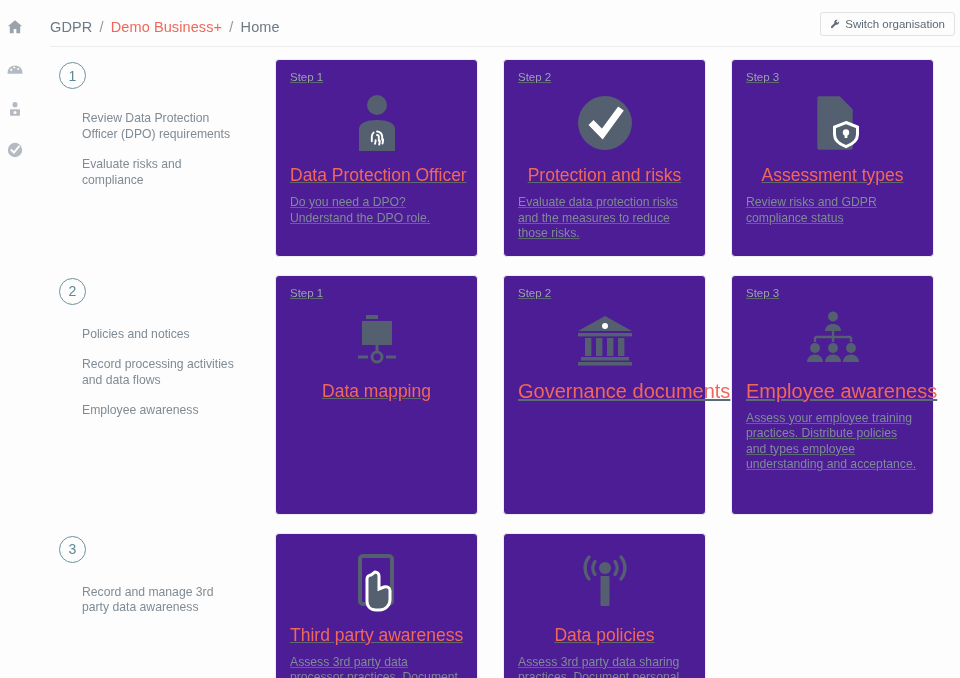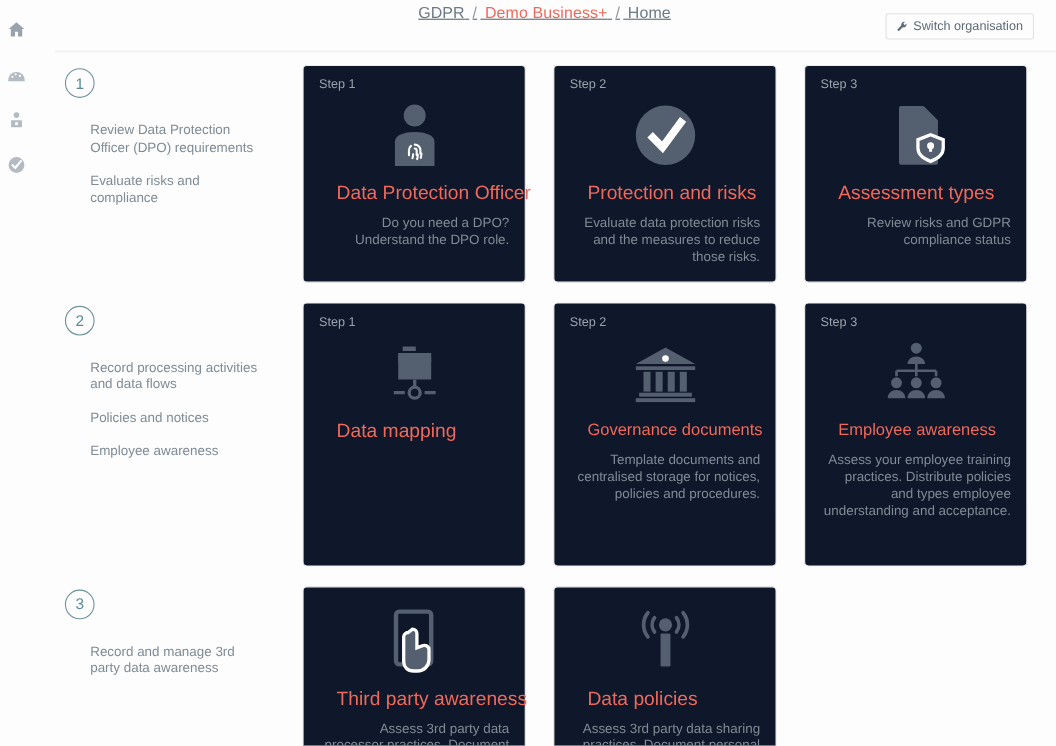--- a/index.html
+++ b/index.html
@@ -41,41 +41,40 @@
     min-width: 0;
     padding-left: 21px;
     overflow: hidden;
   }
 
   
   .header {
     height: 47px;
     display: flex;
     align-items: flex-start;
-    justify-content: center;
-    padding-top: 3px;
+    justify-content: flex-start;
+    padding-top: 18px;
     padding-right: 20px;
     border-bottom: 1px solid #ececec;
     position: relative;
-    text-decoration: underline;
   }
   .breadcrumb {
     font-size: 14.5px;
     letter-spacing: .1px;
     color: #6d7a85;
     white-space: nowrap;
     line-height: 18px;
   }
   .breadcrumb .sep { color: #8d99a3; margin: 0 3px; }
   .breadcrumb .org { color: #f0685a; }
   .breadcrumb .crumb { color: #6d7a85; }
 
   .switch-btn {
     position: absolute;
-    right: 20px;
+    right: 5px;
     top: 12px;
     height: 24px;
     padding: 0 9px;
     display: inline-flex;
     align-items: center;
     gap: 5px;
     font-size: 11.5px;
     color: #5d6a75;
     background: #fdfdfd;
     border: 1px solid #e2e2e2;
@@ -123,25 +122,26 @@
 
   .cards {
     display: flex;
     gap: 25px;
     flex: 1 1 auto;
   }
 
   .card {
     width: 203px;
     flex: 0 0 203px;
-    background: #0f172a;
+    background: #4c1d95;
     border: 1px solid #ededed;
     border-radius: 4px;
     padding: 10px 14px 14px 14px;
     position: relative;
+    text-decoration: underline;
   }
   .card.tall { min-height: 240px; }
   .card.r1 { min-height: 195px; }
   .card.r3 { min-height: 190px; }
 
   .step-label {
     font-size: 11.5px;
     color: #99a2aa;
     margin-bottom: 6px;
     line-height: 14px;
@@ -152,30 +152,29 @@
     align-items: center;
     justify-content: center;
     margin-bottom: 8px;
   }
   .card-icon svg { display: block; }
   .ico { fill: #545f70; }
   .card-title {
     color: #f0685a;
     font-size: 17.5px;
     line-height: 22px;
+    text-align: center;
     margin-bottom: 9px;
     white-space: nowrap;
-    margin-left: 16px;
-  }
-  .card-title.small { font-size: 15px; }
+  }
+  .card-title.small { font-size: 20px; }
   .card-desc {
     font-size: 12.2px;
     line-height: 15.5px;
     color: #7f8b95;
-    text-align: right;
   }
 </style>
 </head>
 <body>
 
 <div class="app">
 
   <div class="rail">
     <div class="rail-item active">
       <span>
@@ -294,22 +293,22 @@
             <div class="card-title">Assessment types</div>
             <div class="card-desc">Review risks and GDPR compliance status</div>
           </div>
 
         </div>
       </div>
 
       <div class="row">
         <div class="row-side">
           <div class="step-circle">2</div>
+          <div class="side-note">Policies and notices</div>
           <div class="side-note">Record processing activities and data flows</div>
-          <div class="side-note">Policies and notices</div>
           <div class="side-note">Employee awareness</div>
         </div>
         <div class="cards">
 
           <div class="card tall">
             <div class="step-label">Step 1</div>
             <div class="card-icon">
               <svg width="62" height="56" viewBox="0 0 62 56">
                 <path class="ico" d="M20 4h12v4H20z"></path>
                 <path class="ico" d="M16 10h30v24H16z"></path>
@@ -331,21 +330,20 @@
                 <rect class="ico" x="4" y="21" width="54" height="3.4"></rect>
                 <rect class="ico" x="11" y="26" width="6.4" height="18"></rect>
                 <rect class="ico" x="22" y="26" width="6.4" height="18"></rect>
                 <rect class="ico" x="33" y="26" width="6.4" height="18"></rect>
                 <rect class="ico" x="44" y="26" width="6.4" height="18"></rect>
                 <rect class="ico" x="7" y="45" width="48" height="3.6"></rect>
                 <rect class="ico" x="4" y="50" width="54" height="3.6"></rect>
               </svg>
             </div>
             <div class="card-title small">Governance documents</div>
-            <div class="card-desc">Template documents and centralised storage for notices, policies and procedures.</div>
           </div>
 
           <div class="card tall">
             <div class="step-label">Step 3</div>
             <div class="card-icon">
               <svg width="62" height="58" viewBox="0 0 62 58">
                 <circle class="ico" cx="31" cy="6.5" r="5"></circle>
                 <path class="ico" d="M23 21c0-4.4 3.6-7 8-7s8 2.6 8 7z"></path>
                 <path stroke="#545f70" stroke-width="2.4" fill="none" d="M31 21v6M13 27h36M13 27v5M31 27v5M49 27v5"></path>
                 <circle class="ico" cx="13" cy="38" r="5"></circle>

